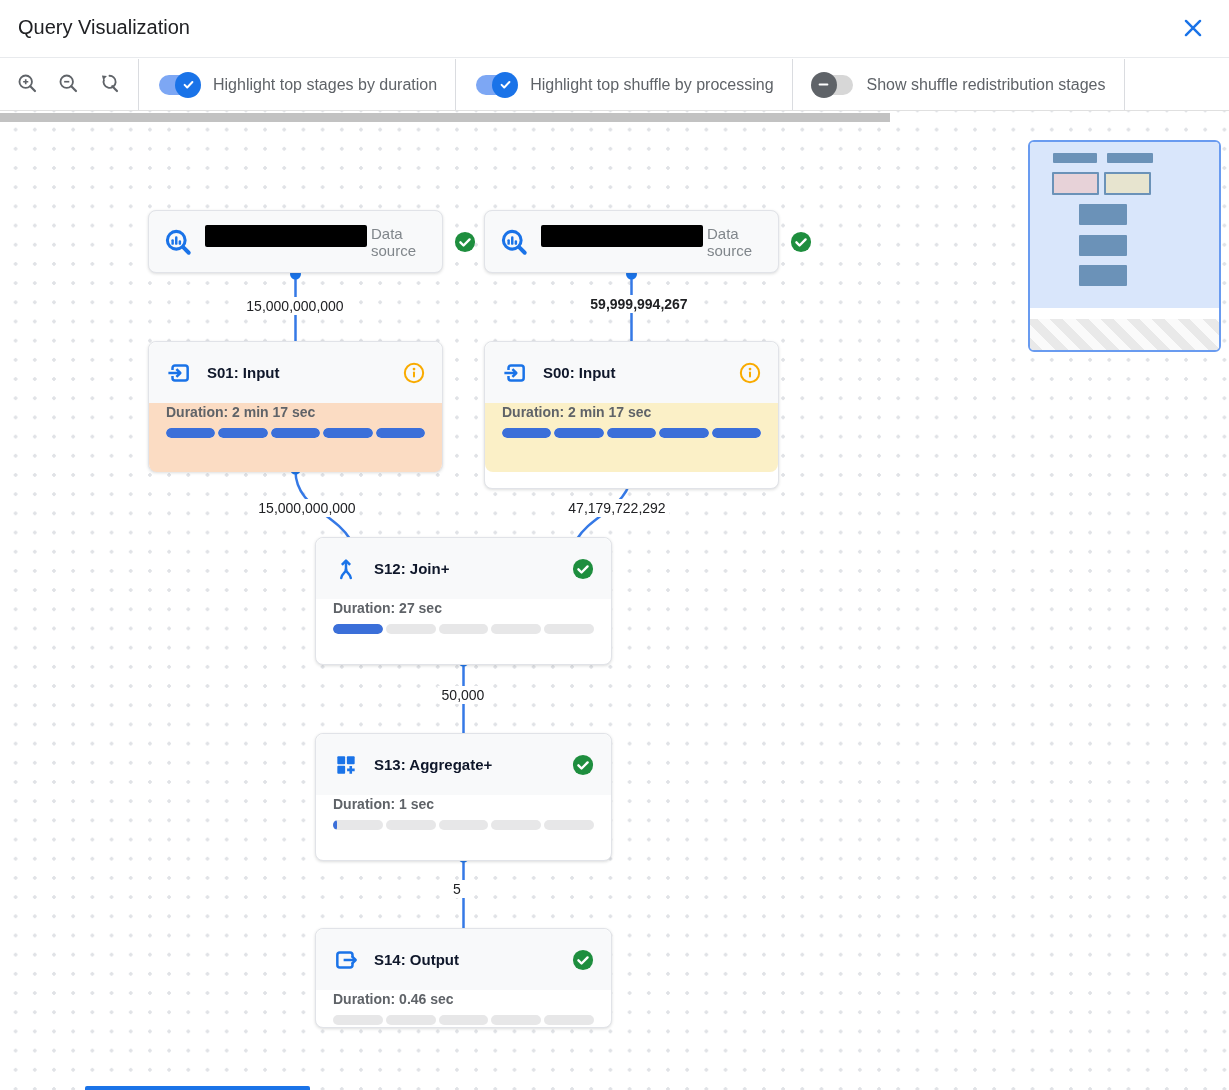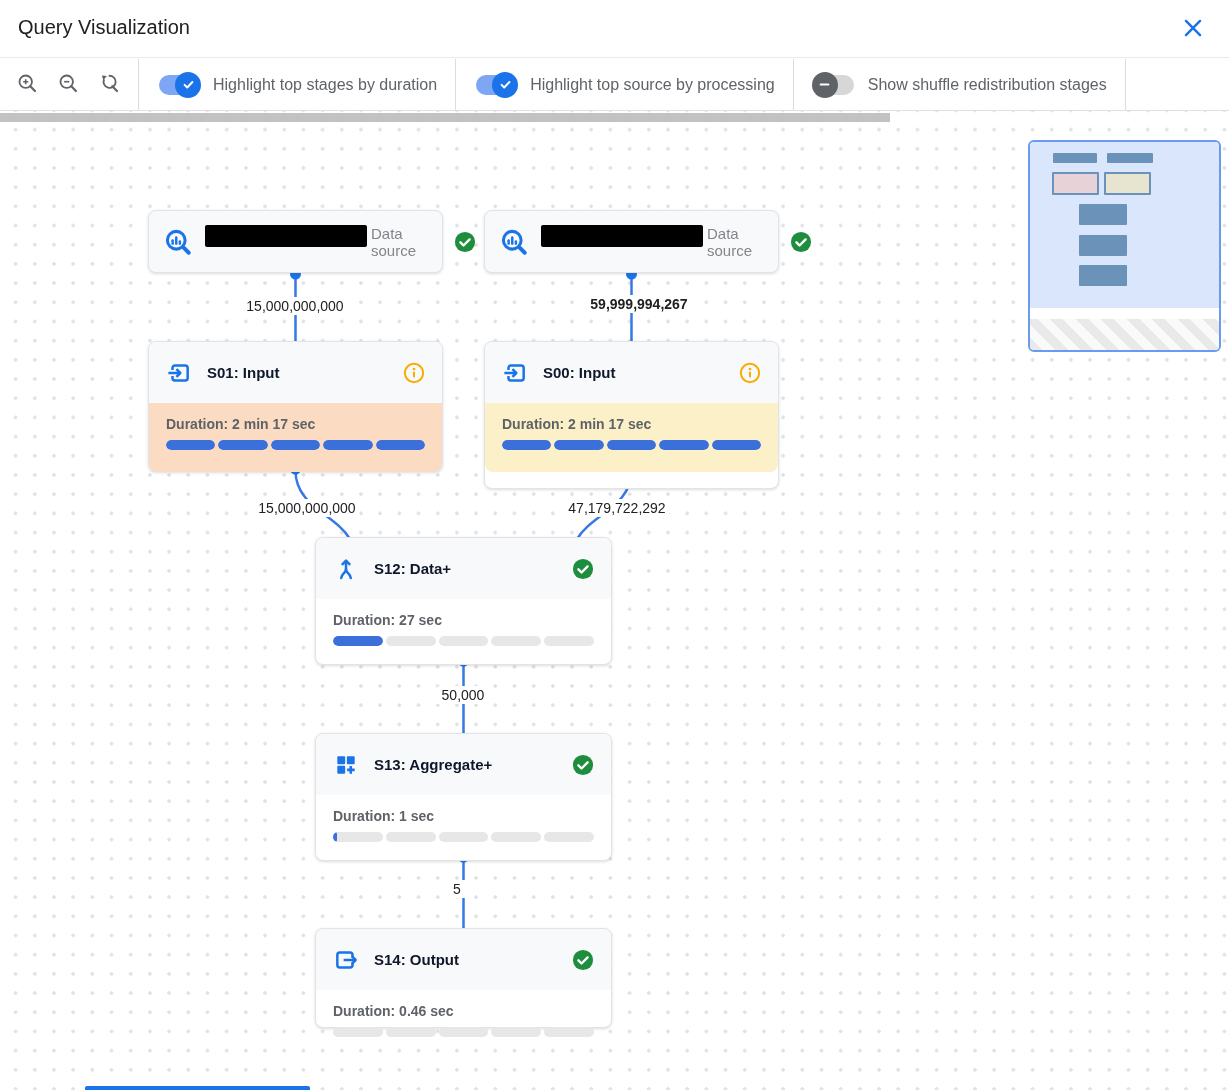--- a/index.html
+++ b/index.html
@@ -35,21 +35,21 @@
 
   
   .node { position:absolute; background:#fff; border:1px solid #e1e3e8; border-radius:8px; box-shadow:0 1px 3px rgba(60,64,67,.18); z-index:3; cursor:pointer; }
   .ds-node { display:flex; align-items:center; gap:13px; padding:0 15px; background:#f8f9fa; }
   .ds-mid { flex:1; display:flex; flex-direction:row; gap:4px; }
   .redacted { width:187px; height:22px; background:#000; border-radius:2px; }
   .ds-label { font-size:15px; color:#80868b; }
 
   .stage-header { height:61px; display:flex; align-items:center; gap:15px; padding:0 17px; background:#f8f9fa; border-radius:8px 8px 0 0; }
   .stage-title { flex:1; font-size:15px; font-weight:600; color:#0f172a; }
-  .stage-body { padding:13px 17px 0; border-radius:0 0 8px 8px; }
+  .stage-body { padding:1px 17px 0; border-radius:0 0 8px 8px; }
   .stage-body.hl-duration { background:#fbdcc3; }
   .stage-body.hl-processing { background:#fbf0c7; }
   .duration { font-size:14px; font-weight:700; color:#5f6368; margin-bottom:8px; }
   .pbar { display:flex; gap:3px; height:10px; }
   .seg { flex:1; background:#e7e7e8; border-radius:5px; position:relative; overflow:hidden; }
   .seg .fill { position:absolute; left:0; top:0; bottom:0; background:#3b6fd9; border-radius:5px; }
 
   .icon-28 { width:28px; height:28px; color:#1a73e8; flex:0 0 auto; }
   .icon-26 { width:26px; height:26px; color:#1a73e8; flex:0 0 auto; }
   .icon-22 { width:22px; height:22px; flex:0 0 auto; }
@@ -173,21 +173,21 @@
     </div>
     <div class="tb-section">
       <div class="toggle on">
         <div class="track"></div>
         <div class="thumb">
             <svg width="17" height="17" viewBox="0 0 24 24">
               <use href="#sym-toggle-check"></use>
             </svg>
           </div>
       </div>
-      <span class="tb-label">Highlight top source by processing</span>
+      <span class="tb-label">Highlight top shuffle by processing</span>
     </div>
     <div class="tb-section">
       <div class="toggle off">
         <div class="track"></div>
         <div class="thumb">
             <svg width="17" height="17" viewBox="0 0 24 24">
               <use href="#sym-toggle-minus"></use>
             </svg>
           </div>
       </div>
@@ -312,21 +312,21 @@
           </div>
         </div>
     </div>
   </div>
 
   <div class="node" style="left:315px; top:537px; width:297px; height:128px;">
     <div class="stage-header">
       <svg class="icon-26">
           <use href="#sym-join"></use>
         </svg>
-      <div class="stage-title">S12: Data+</div>
+      <div class="stage-title">S12: Join+</div>
       <svg class="icon-22">
           <use href="#sym-check"></use>
         </svg>
     </div>
     <div class="stage-body" style="height:66px;">
       <div class="duration">Duration: 27 sec</div>
       <div class="pbar">
           <div class="seg">
             <div class="fill" style="width: 100%;"></div>
           </div>

